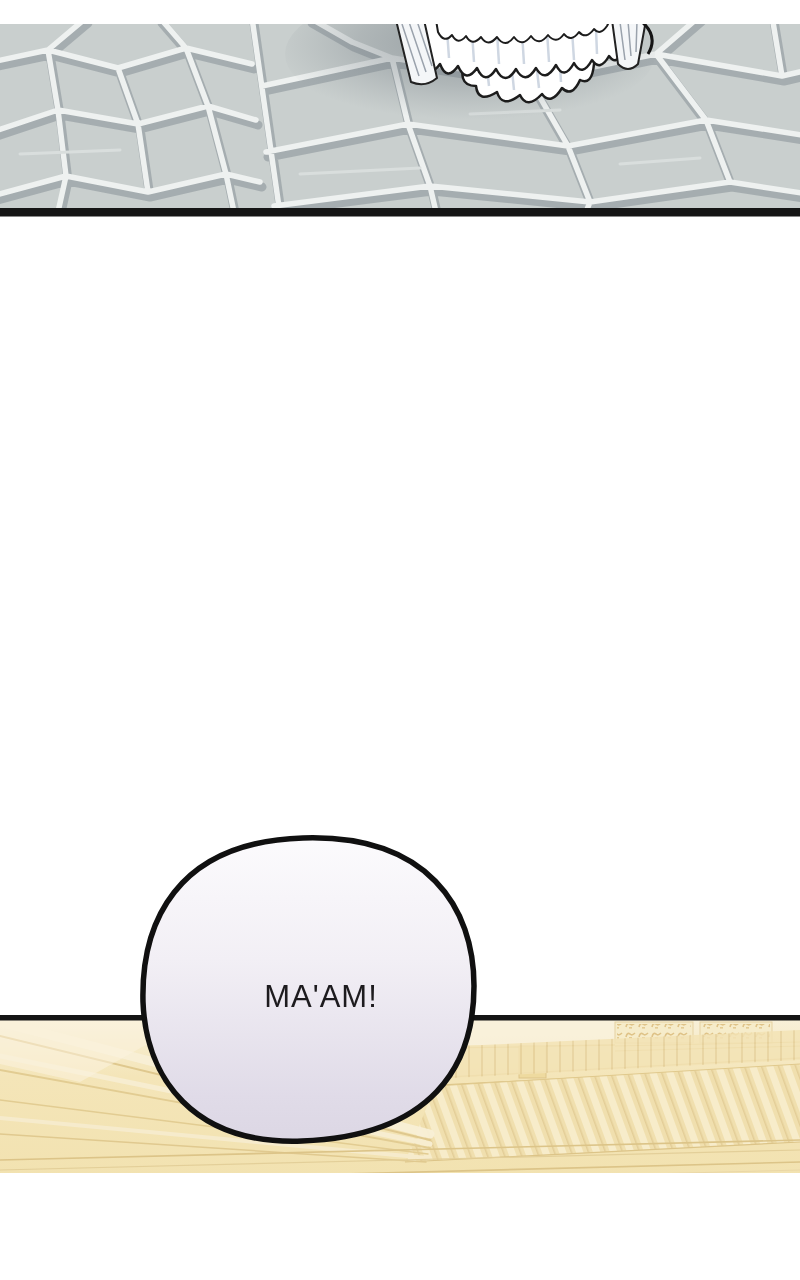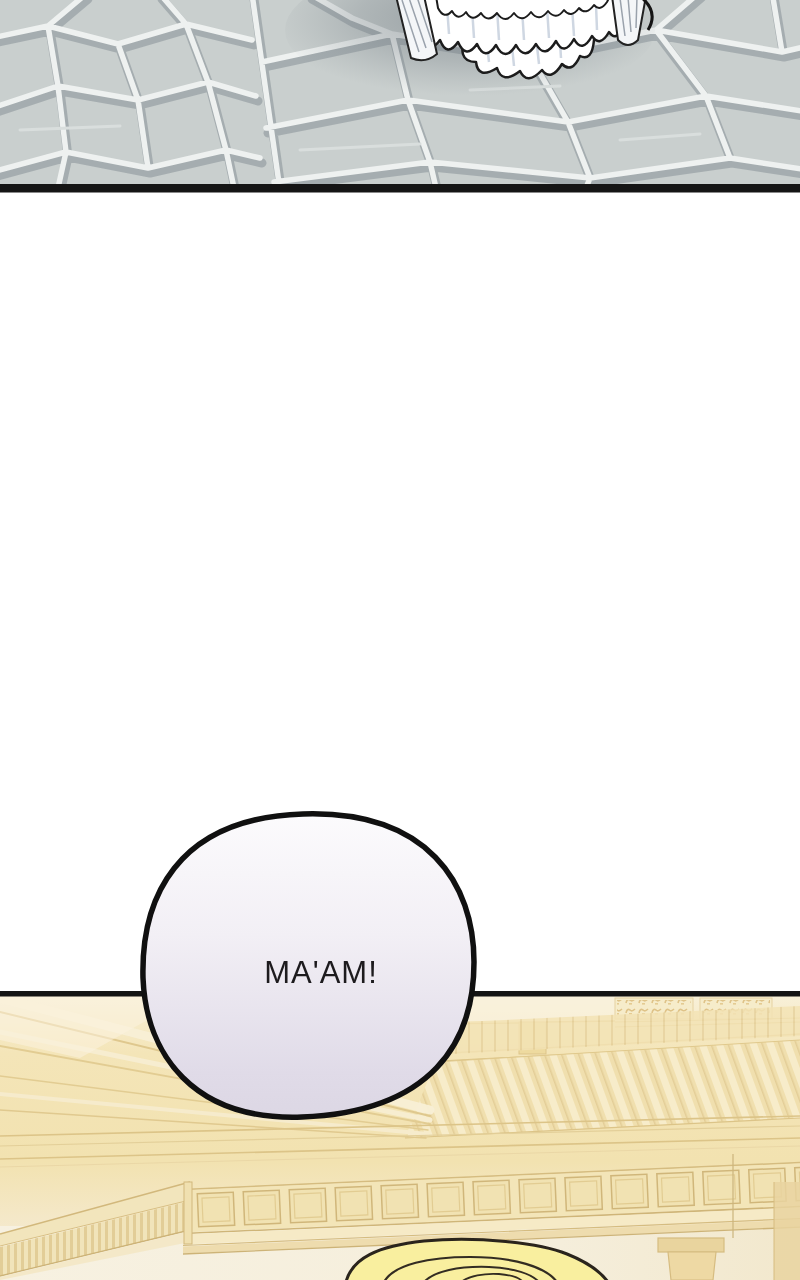--- a/index.html
+++ b/index.html
@@ -1,18 +1,19 @@
 <!DOCTYPE html>
 <html><head>
 <meta charset="utf-8">
 <style>
   html,body{margin:0;padding:0;background:#ffffff;}
   .page{
-    position:relative;width:800px;height:1280px;overflow:hidden;background:#ffffff;
+    position:relative;width:800px;height:1149px;overflow:hidden;background:#ffffff;
     font-family:"Liberation Sans", sans-serif;
+    margin-top:24px;
   }
   .page svg{position:absolute;left:0;top:0;display:block;}
   text.bubble-text{
     font-family:"Liberation Sans", sans-serif;
     font-weight:500;
     letter-spacing:1px;
   }
 </style>
 </head>
 <body>

